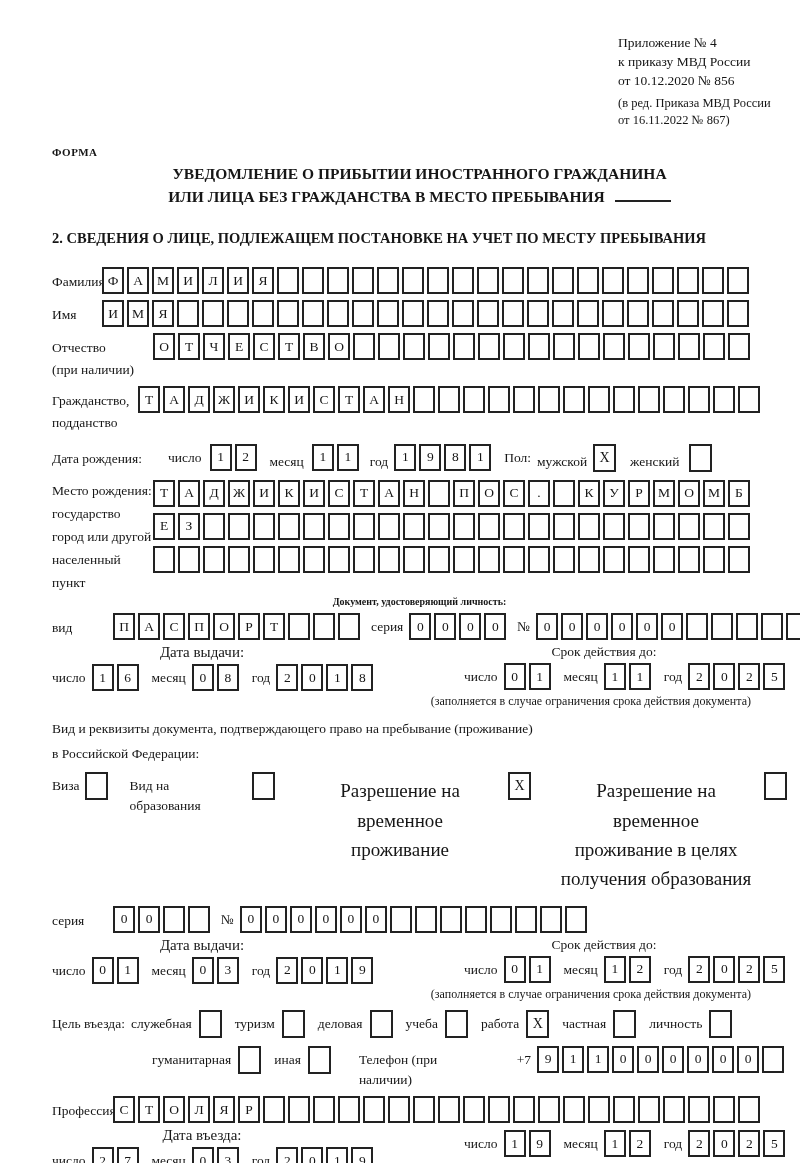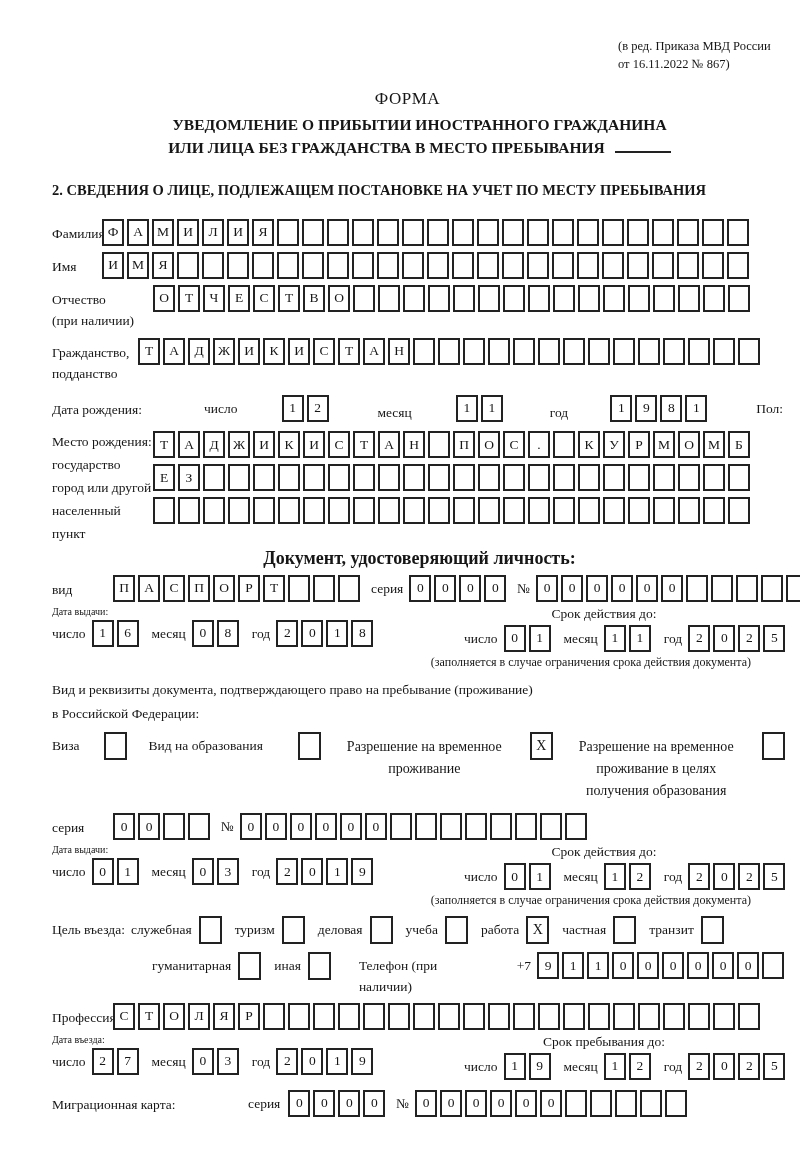--- a/index.html
+++ b/index.html
@@ -1,64 +1,69 @@
 <!DOCTYPE html>
 <html><head>
 <meta charset="utf-8">
 <style>
   html,body{margin:0;padding:0;background:#fff;}
   .page{width:800px;height:1163px;box-sizing:border-box;overflow:hidden;background:#fff;
         color:#161616;font-family:"Liberation Serif",serif;padding:34px 13px 0 52px;position:relative;}
   .appendix{margin-left:566px;font-size:13.5px;line-height:1.4;}
   .appendix-sub{margin-left:566px;font-size:12.5px;line-height:1.4;margin-top:4px;}
-  .forma{text-align:center;font-weight:normal;font-size:17px;margin-top:16px;padding-right:24px;letter-spacing:.5px;}
+  .forma{text-align:left;font-weight:bold;font-size:11px;margin-top:16px;padding-right:24px;letter-spacing:.5px;}
   .title{text-align:center;font-weight:bold;font-size:15.5px;line-height:1.5;margin-top:4px;}
   .title-blank{display:inline-block;width:56px;border-bottom:2px solid #222;height:14px;margin-left:10px;}
   .section-h{font-weight:bold;font-size:14.5px;margin-top:22px;}
   .crow{display:flex;align-items:flex-start;margin-top:6px;}
   .rowlbl{flex:none;font-size:13.5px;line-height:1.6;padding-top:4px;}
   .w50{width:50px;} .w61{width:61px;} .w86{width:86px;} .w101{width:101px;} .w196{width:196px;}
   .cells{display:flex;flex:none;}
   .cell{flex:none;width:18px;height:23px;border:2px solid #222;margin-right:3px;
         display:flex;align-items:center;justify-content:center;font-size:13.5px;background:#fff;}
   .chk{flex:none;display:inline-flex;width:19px;height:24px;border:2px solid #222;
        align-items:center;justify-content:center;font-size:14px;background:#fff;}
   .lbl{font-size:13.5px;line-height:1.5;}
   .mt4{padding-top:4px;}
   .mls{margin:4px 6px 0 8px;}
   .bp-block{display:flex;margin-top:8px;font-family:Liberation Serif, serif;}
   .bp-labels{flex:none;width:101px;font-size:13.5px;line-height:1.7;}
   .bp-rows .cells{margin-bottom:6px;}
-  .doc-h{text-align:center;font-weight:bold;font-size:18px;margin-top:2px;}
+  .doc-h{text-align:center;font-weight:bold;font-size:10px;margin-top:2px;}
   .dp{display:flex;margin-top:4px;}
   .dp-left{flex:none;width:412px;}
   .dp-right{flex:none;}
-  .dp-head-l{width:300px;text-align:left;font-size:10px;}
+  .dp-head-l{width:300px;text-align:center;font-size:15px;}
   .dp-head-r{width:280px;text-align:center;font-size:13.5px;}
   .dp-row{display:flex;align-items:flex-start;margin-top:3px;}
   .dp-row .lbl{padding-top:4px;margin-right:6px;}
   .dp-row .cells{margin-right:10px;}
   .note{font-size:12px;text-align:right;padding-right:36px;margin-top:3px;}
   .intro{font-size:13.5px;line-height:1.8;margin-top:8px;}
   .opts{display:flex;align-items:flex-start;margin-top:6px;}
-  .opt{display:flex;align-items:flex-start;gap:19px;}
+  .opt{display:flex;align-items:flex-start;}
   .opt .lbl{padding-top:4px;}
   .opt .chk{margin-left:9px;}
-  .opt-multi{text-align:center;font-size:14px;line-height:1.55;padding-top:4px;} .gap22{margin-left:22px;} .gap26{margin-left:26px;}
+  .opt-multi{text-align:center;font-size:19px;line-height:1.55;padding-top:4px;} .gap22{margin-left:22px;} .gap26{margin-left:26px;}
   .purposes{display:flex;align-items:flex-start;margin-top:8px;}
   .purposes .lbl{padding-top:4px;}
   .purposes .chk{margin-left:7px;}
   .pgap{margin-left:13px;}
   .indent100{margin-left:100px;}
 </style>
 </head>
 <body>
 
 <div class="page">
 
+  <div class="appendix">
+    <div>Приложение № 4</div>
+    <div>к приказу МВД России</div>
+    <div>от 10.12.2020 № 856</div>
+  </div>
   <div class="appendix-sub">
     <div>(в ред. Приказа МВД России</div>
     <div>от 16.11.2022 № 867)</div>
   </div>
 
   <div class="forma">ФОРМА</div>
 
   <div class="title">
     <div>УВЕДОМЛЕНИЕ О ПРИБЫТИИ ИНОСТРАННОГО ГРАЖДАНИНА</div>
     <div><span>ИЛИ ЛИЦА БЕЗ ГРАЖДАНСТВА В МЕСТО ПРЕБЫВАНИЯ</span><span class="title-blank"></span></div>
@@ -190,21 +195,21 @@
         <span class="cell"></span>
         <span class="cell"></span>
         <span class="cell"></span>
         <span class="cell"></span>
         <span class="cell"></span>
         <span class="cell"></span>
         <span class="cell"></span>
       </span>
   </div>
 
-  <div class="crow" style="margin-top:10px;gap:36px;">
+  <div class="crow" style="margin-top:10px;">
     <span class="rowlbl" style="width:110px;">Дата рождения:</span>
     <span class="lbl mt4" style="margin-right:8px;margin-left:6px;">число</span>
     <span class="cells">
         <span class="cell">1</span>
         <span class="cell">2</span>
       </span>
     <span class="lbl mt4" style="margin:4px 8px 0 10px;">месяц</span>
     <span class="cells">
         <span class="cell">1</span>
         <span class="cell">1</span>
@@ -512,21 +517,21 @@
     <span class="lbl pgap">туризм</span>
     <span class="chk"></span>
     <span class="lbl pgap">деловая</span>
     <span class="chk"></span>
     <span class="lbl pgap">учеба</span>
     <span class="chk"></span>
     <span class="lbl pgap">работа</span>
     <span class="chk">X</span>
     <span class="lbl pgap">частная</span>
     <span class="chk"></span>
-    <span class="lbl pgap">транзит</span>
+    <span class="lbl pgap">личность</span>
     <span class="chk"></span>
   </div>
 
   <div class="purposes indent100">
     <span class="lbl">гуманитарная</span>
     <span class="chk"></span>
     <span class="lbl pgap">иная</span>
     <span class="chk"></span>
     <span class="lbl" style="margin-left:28px;padding-top:4px;">Телефон (при наличии)</span>
     <span class="lbl" style="margin-left:24px;padding-top:4px;margin-right:6px;">+7</span>
@@ -593,21 +598,20 @@
         <span class="lbl">год</span>
         <span class="cells">
             <span class="cell">2</span>
             <span class="cell">0</span>
             <span class="cell">1</span>
             <span class="cell">9</span>
           </span>
       </div>
     </div>
     <div class="dp-right">
-      <div class="dp-head-r">Срок пребывания до:</div>
       <div class="dp-row">
         <span class="lbl">число</span>
         <span class="cells">
             <span class="cell">1</span>
             <span class="cell">9</span>
           </span>
         <span class="lbl">месяц</span>
         <span class="cells">
             <span class="cell">1</span>
             <span class="cell">2</span>

